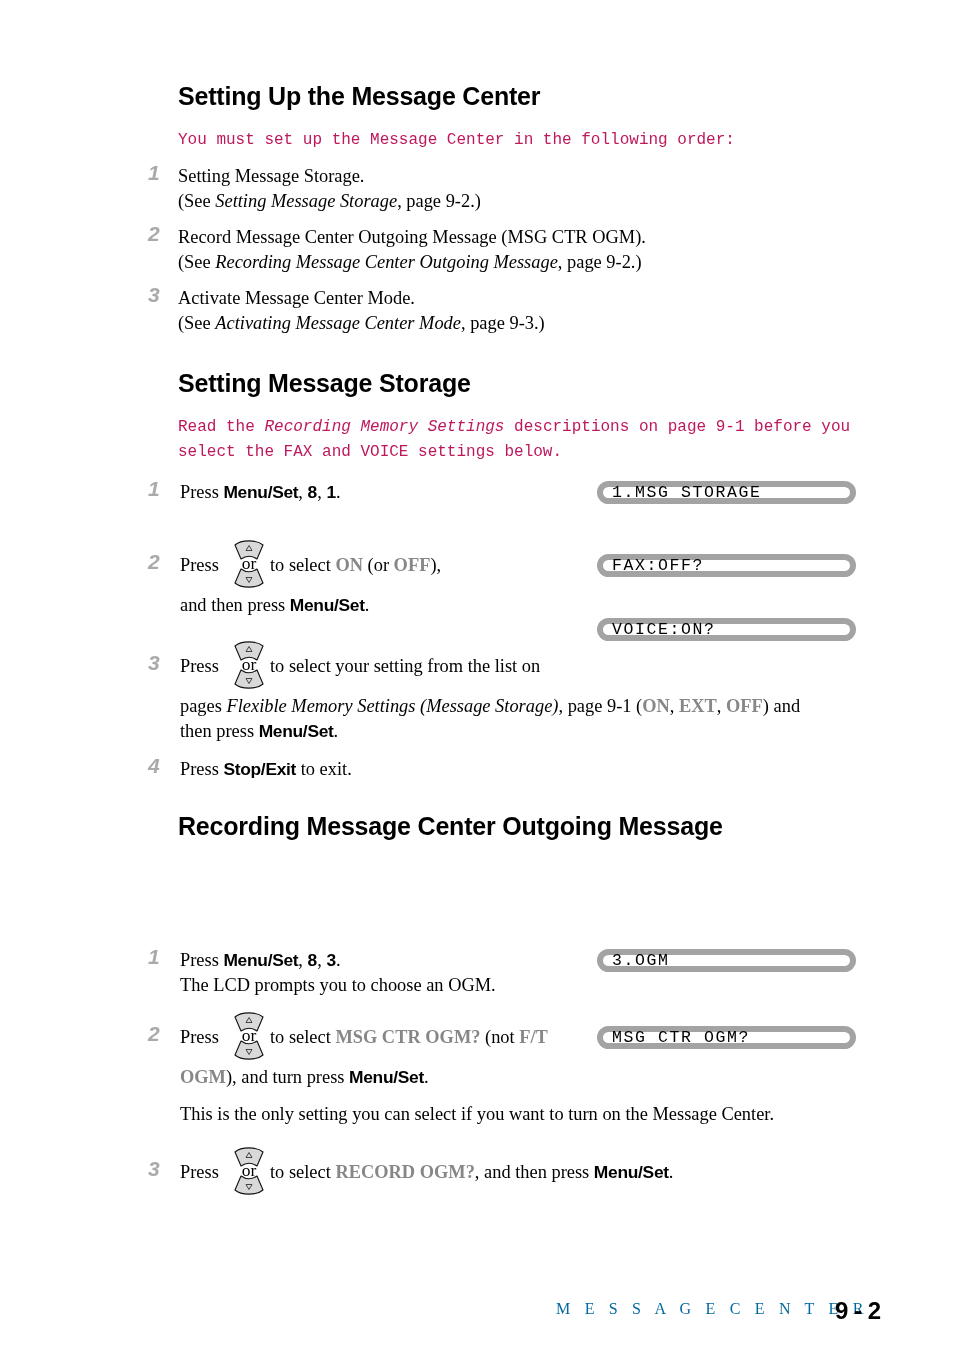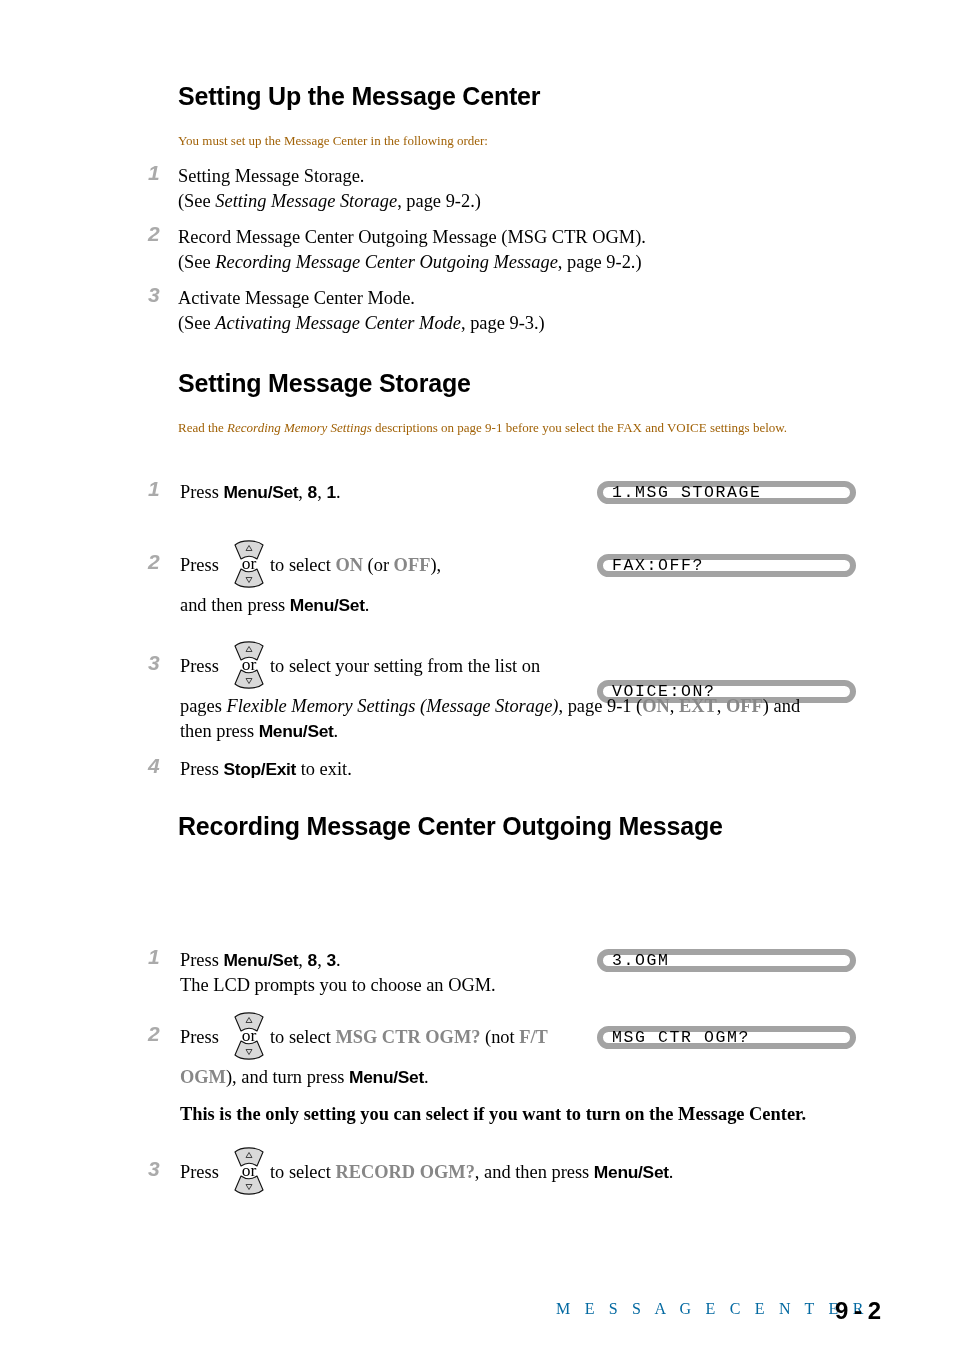--- a/index.html
+++ b/index.html
@@ -29,24 +29,24 @@
     font-weight: bold;
     font-size: 25px;
     letter-spacing: -0.2px;
     color: #000;
     white-space: nowrap;
   }
 
   
   .para {
     position: absolute;
-    font-family: Liberation Serif, serif;
-    font-size: 13px;
+    font-family: Liberation Mono, monospace;
+    font-size: 16px;
     line-height: 25px;
-    color: #a16207;
+    color: #be185d;
   }
 
   
   .stepnum {
     position: absolute;
     font-family: "Liberation Sans", sans-serif;
     font-style: italic;
     font-weight: bold;
     font-size: 21px;
     color: #aaaaaa;
@@ -67,21 +67,21 @@
     font-weight: bold;
     font-size: 17.4px;
     letter-spacing: -0.3px;
   }
   .num {            
     font-family: "Liberation Sans", sans-serif;
     font-weight: bold;
     font-size: 17.4px;
   }
   .it { font-style: italic; }
-  .bold { font-weight: bold; }
+  .bold { font-weight: normal; }
   .grey {           
     color: #878787;
     font-weight: bold;
     text-align: center;
   }
 
   
   .lcd {
     position: absolute;
     width: 259px;
@@ -219,21 +219,21 @@
       <path d="M4 6 C 10 0.5, 26 0.5, 32 6 L 26 20 C 21 16.5, 15 16.5, 10 20 Z" fill="#d9d9d9" stroke="#111" stroke-width="1.1" stroke-linejoin="round"></path>
       <path d="M4 44 C 10 49.5, 26 49.5, 32 44 L 26 30 C 21 33.5, 15 33.5, 10 30 Z" fill="#d9d9d9" stroke="#111" stroke-width="1.1" stroke-linejoin="round"></path>
       <path d="M18 6.5 L 21 11.5 L 15 11.5 Z" fill="none" stroke="#333" stroke-width="0.9"></path>
       <path d="M18 43.5 L 21 38.5 L 15 38.5 Z" fill="none" stroke="#333" stroke-width="0.9"></path>
     </svg>
     <div class="orlabel">or</div>
   </div>
 
   <div class="steptext" style="left:270px; top:654px;"> to select your setting from the list on</div>
 
-  <div class="lcd" style="left:597px; top:680px;text-align:right;">
+  <div class="lcd" style="left:597px; top:618px;text-align:right;">
     <span class="txt">VOICE:ON?</span>
   </div>
 
   <div class="steptext" style="left:180px; top:694px; width:700px;">
     <span>pages </span><span class="it">Flexible Memory Settings (Message Storage)</span><span>, page 9-1 (</span><span class="grey">ON</span><span>, </span><span class="grey">EXT</span><span>, </span><span class="grey">OFF</span><span>) and</span><br>
     <span>then press </span><span class="key">Menu/Set</span><span>.</span>
   </div>
 
   <div class="stepnum" style="left:148px; top:754px;">4</div>
   <div class="steptext" style="left:180px; top:757px;">

